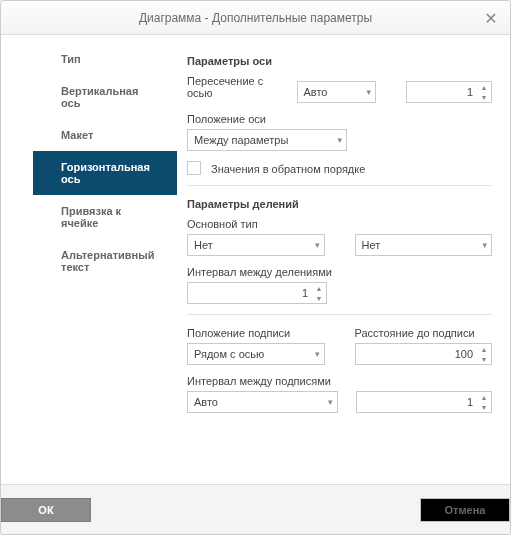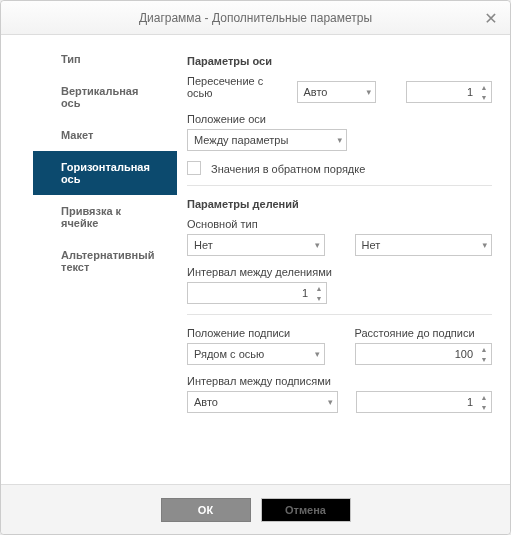--- a/index.html
+++ b/index.html
@@ -162,21 +162,21 @@
     border: none;
     border-top: 1px solid #e3e3e3;
     margin: 10px 0 12px 0;
   }
   .footer {
     height: 50px;
     background: #f4f4f4;
     border-top: 1px solid #ddd;
     display: flex;
     align-items: center;
-    justify-content: center;
+    justify-content: space-between;
     gap: 10px;
     border-radius: 0 0 4px 4px;
   }
   .btn {
     min-width: 90px;
     height: 24px;
     border: 1px solid #c2c2c2;
     background: #000000;
     font-size: 11px;
     font-weight: bold;

